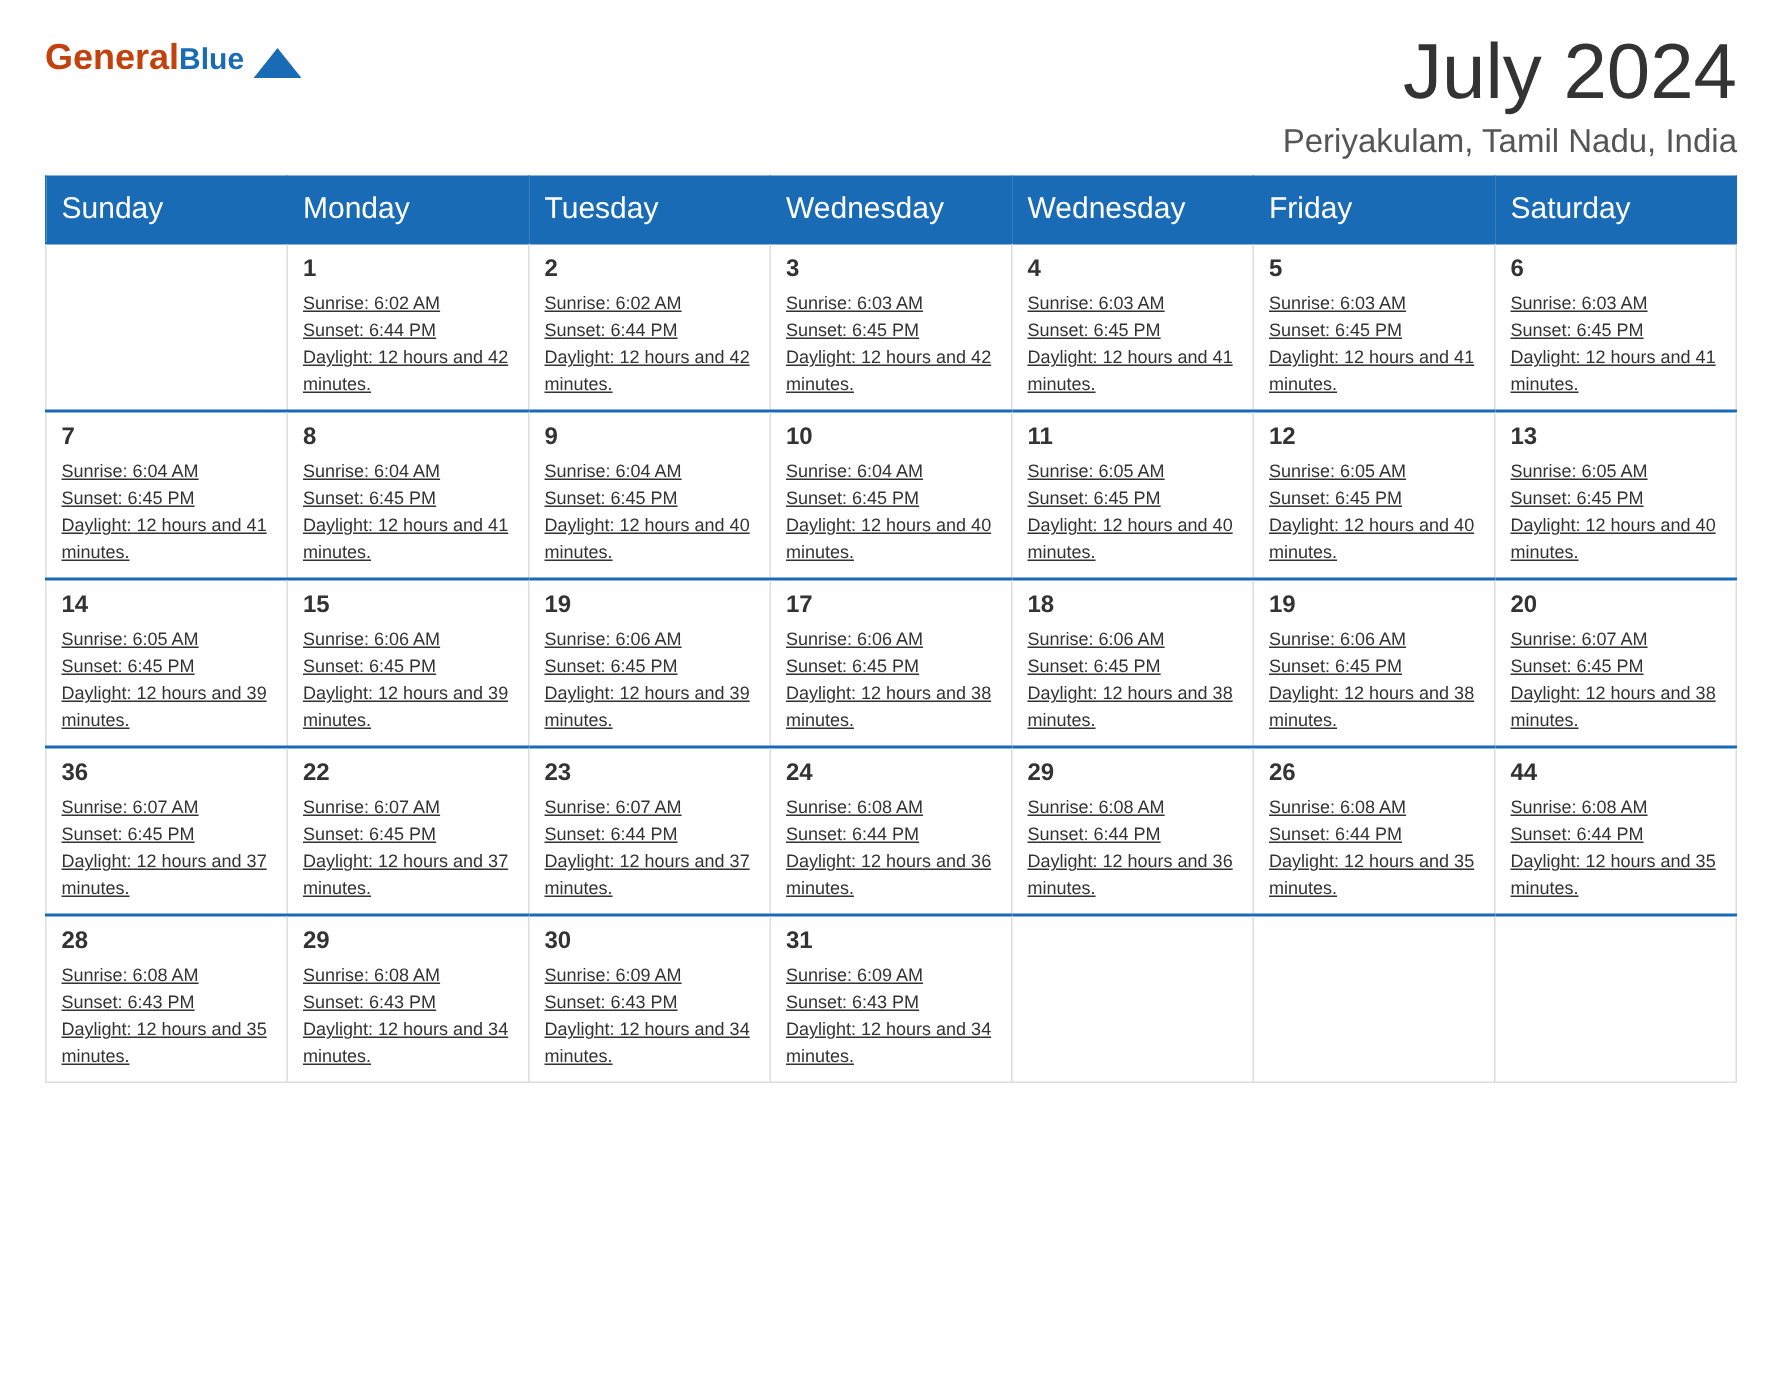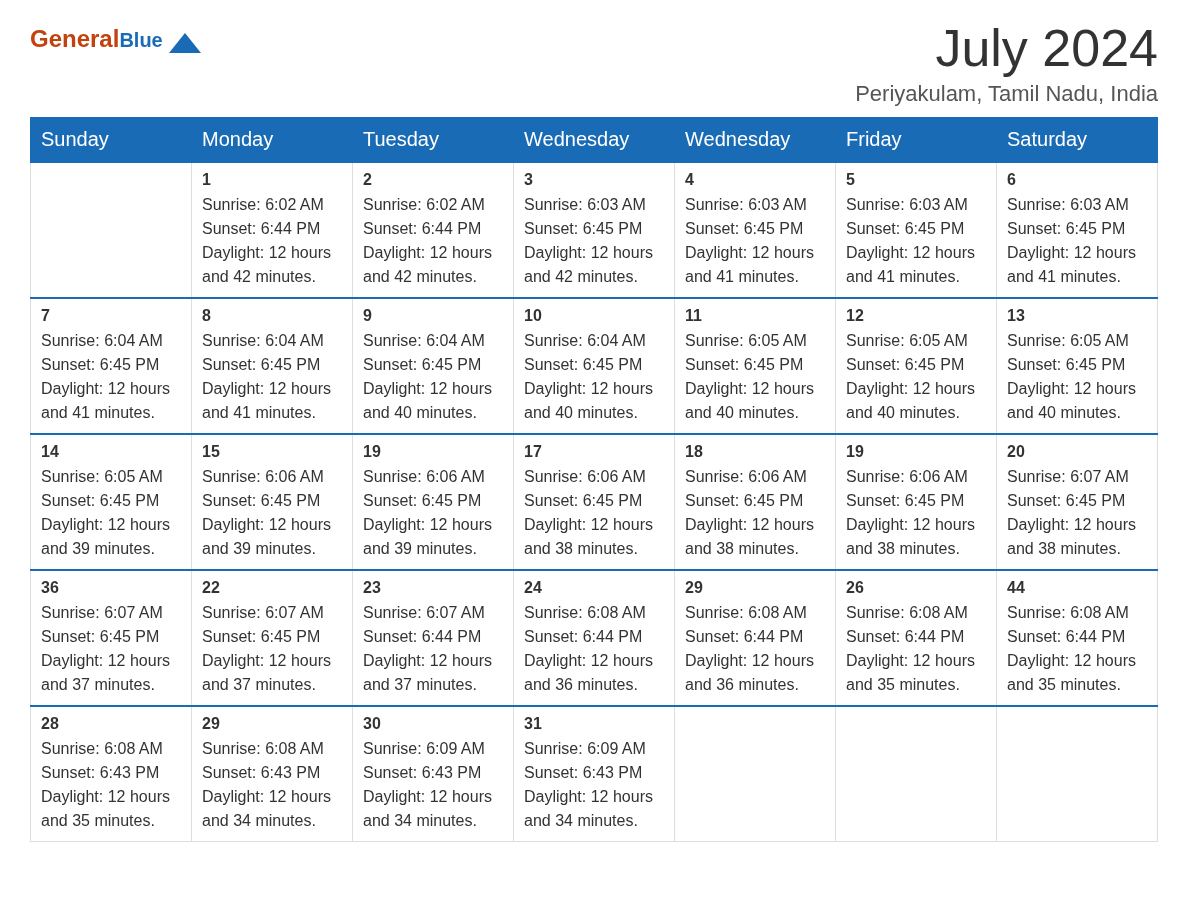--- a/index.html
+++ b/index.html
@@ -70,23 +70,24 @@
       border-left: 1px solid #ddd;
     }
     .day-number {
       font-size: 16px;
       font-weight: bold;
       color: #333;
       display: block;
       margin-bottom: 4px;
     }
     .day-info {
-      font-size: 16px;
+      font-size: 12px;
       color: #333;
       line-height: 1.5;
+      text-decoration: underline;
     }
     .empty-cell {
       background: #fff;
     }
   </style>
 </head>
 <body>
 
 <div class="header">
   <div class="logo">

